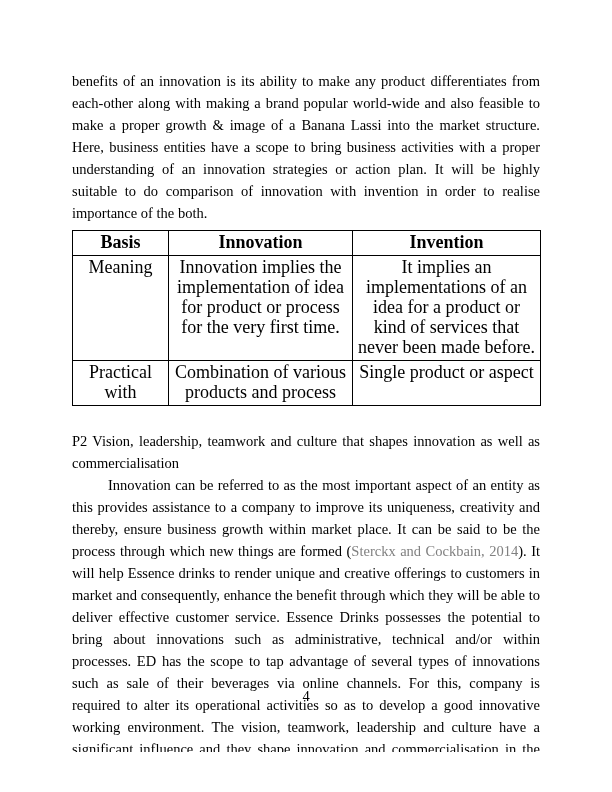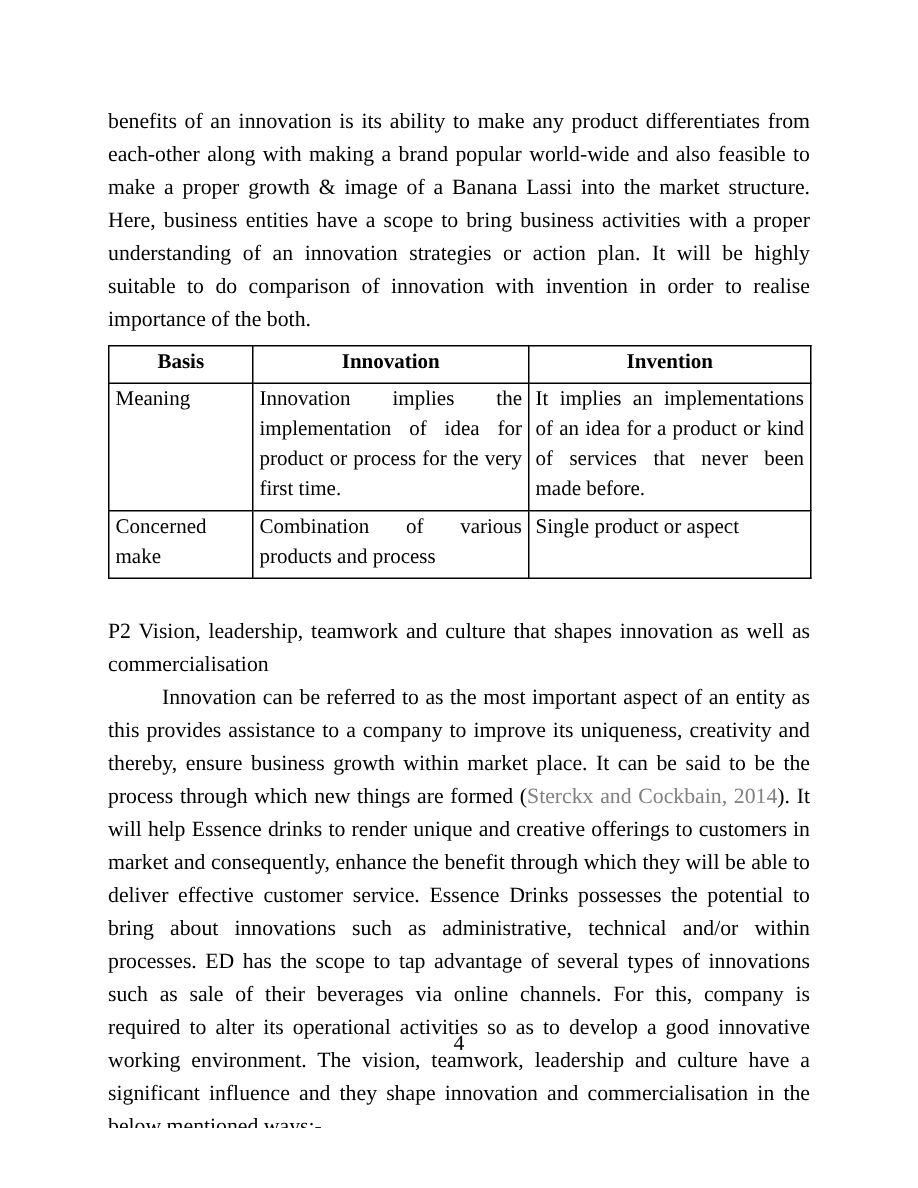--- a/index.html
+++ b/index.html
@@ -27,28 +27,29 @@
     line-height: 22px;
   }
   .indent {
     text-indent: 36px;
   }
   .cmp-table {
     border-collapse: collapse;
     table-layout: fixed;
     width: 468px;
     margin-top: 6px;
-    font-size: 14px;
+    font-size: 18px;
   }
   .cmp-table th,
   .cmp-table td {
     border: 1px solid #000000;
     padding: 1px 4px 3px 4px;
     vertical-align: top;
     line-height: 20px;
+    text-align: center;
   }
   .cmp-table th {
     font-weight: bold;
     text-align: center;
   }
   .col-basis   { width: 96px; }
   .col-innov   { width: 184px; }
   .col-invent  { width: 188px; }
   .just-cell {
     text-align: justify;
@@ -91,21 +92,21 @@
         <th>Invention</th>
       </tr>
     </thead>
     <tbody>
       <tr>
         <td>Meaning</td>
         <td class="just-cell">Innovation implies the implementation of idea for product or process for the very first time.</td>
         <td class="just-cell">It implies an implementations of an idea for a product or kind of services that never been made before.</td>
       </tr>
       <tr>
-        <td>Concerned make</td>
+        <td>Practical with</td>
         <td class="just-cell">Combination of various products and process</td>
         <td class="just-cell">Single product or aspect</td>
       </tr>
     </tbody>
   </table>
 
   <p class="heading-underline">P2 Vision, leadership, teamwork and culture that shapes innovation as well as commercialisation</p>
 
   <p class="body-text indent"><span>Innovation can be referred to as the most important aspect of an entity as this provides assistance to a company to improve its uniqueness, creativity and thereby, ensure business growth within market place. It can be said to be the process through which new things are formed (</span><span class="citation">Sterckx and Cockbain, 2014</span><span>). It will help Essence drinks to render unique and creative offerings to customers in market and consequently, enhance the benefit through which they will be able to deliver effective customer service. Essence Drinks possesses the potential to bring about innovations such as administrative, technical and/or within processes. ED has the scope to tap advantage of several types of innovations such as sale of their beverages via online channels. For this, company is required to alter its operational activities so as to develop a good innovative working environment. The vision, teamwork, leadership and culture have a significant influence and they shape innovation and commercialisation in the below mentioned ways:-</span></p>
 

